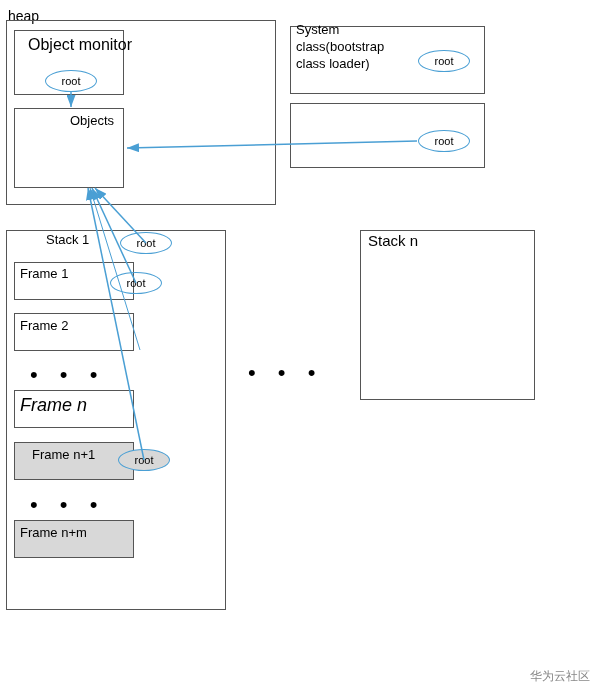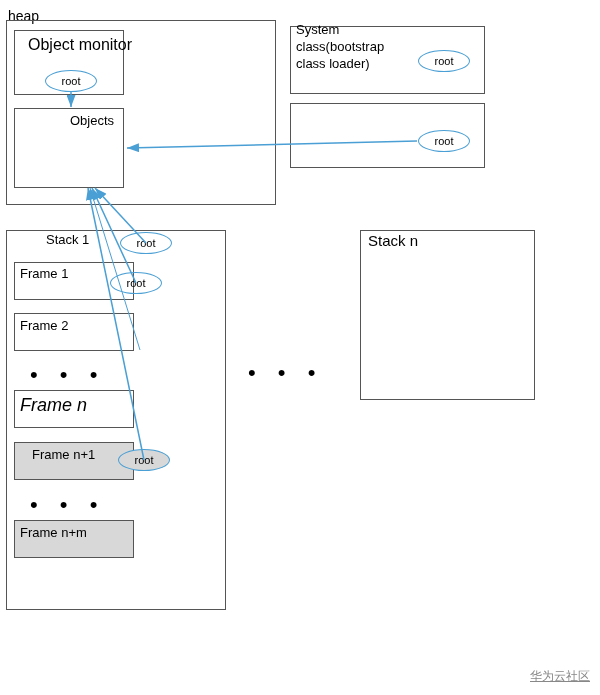--- a/index.html
+++ b/index.html
@@ -355,21 +355,20 @@
       letter-spacing: 8px;
     }
 
     
     .watermark {
       position: absolute;
       bottom: 10px;
       right: 10px;
       font-size: 12px;
       color: #888;
-      text-decoration: underline;
     }
 
     
     .arrows-svg {
       position: absolute;
       top: 0; left: 0;
       width: 600px;
       height: 695px;
       pointer-events: none;
     }

